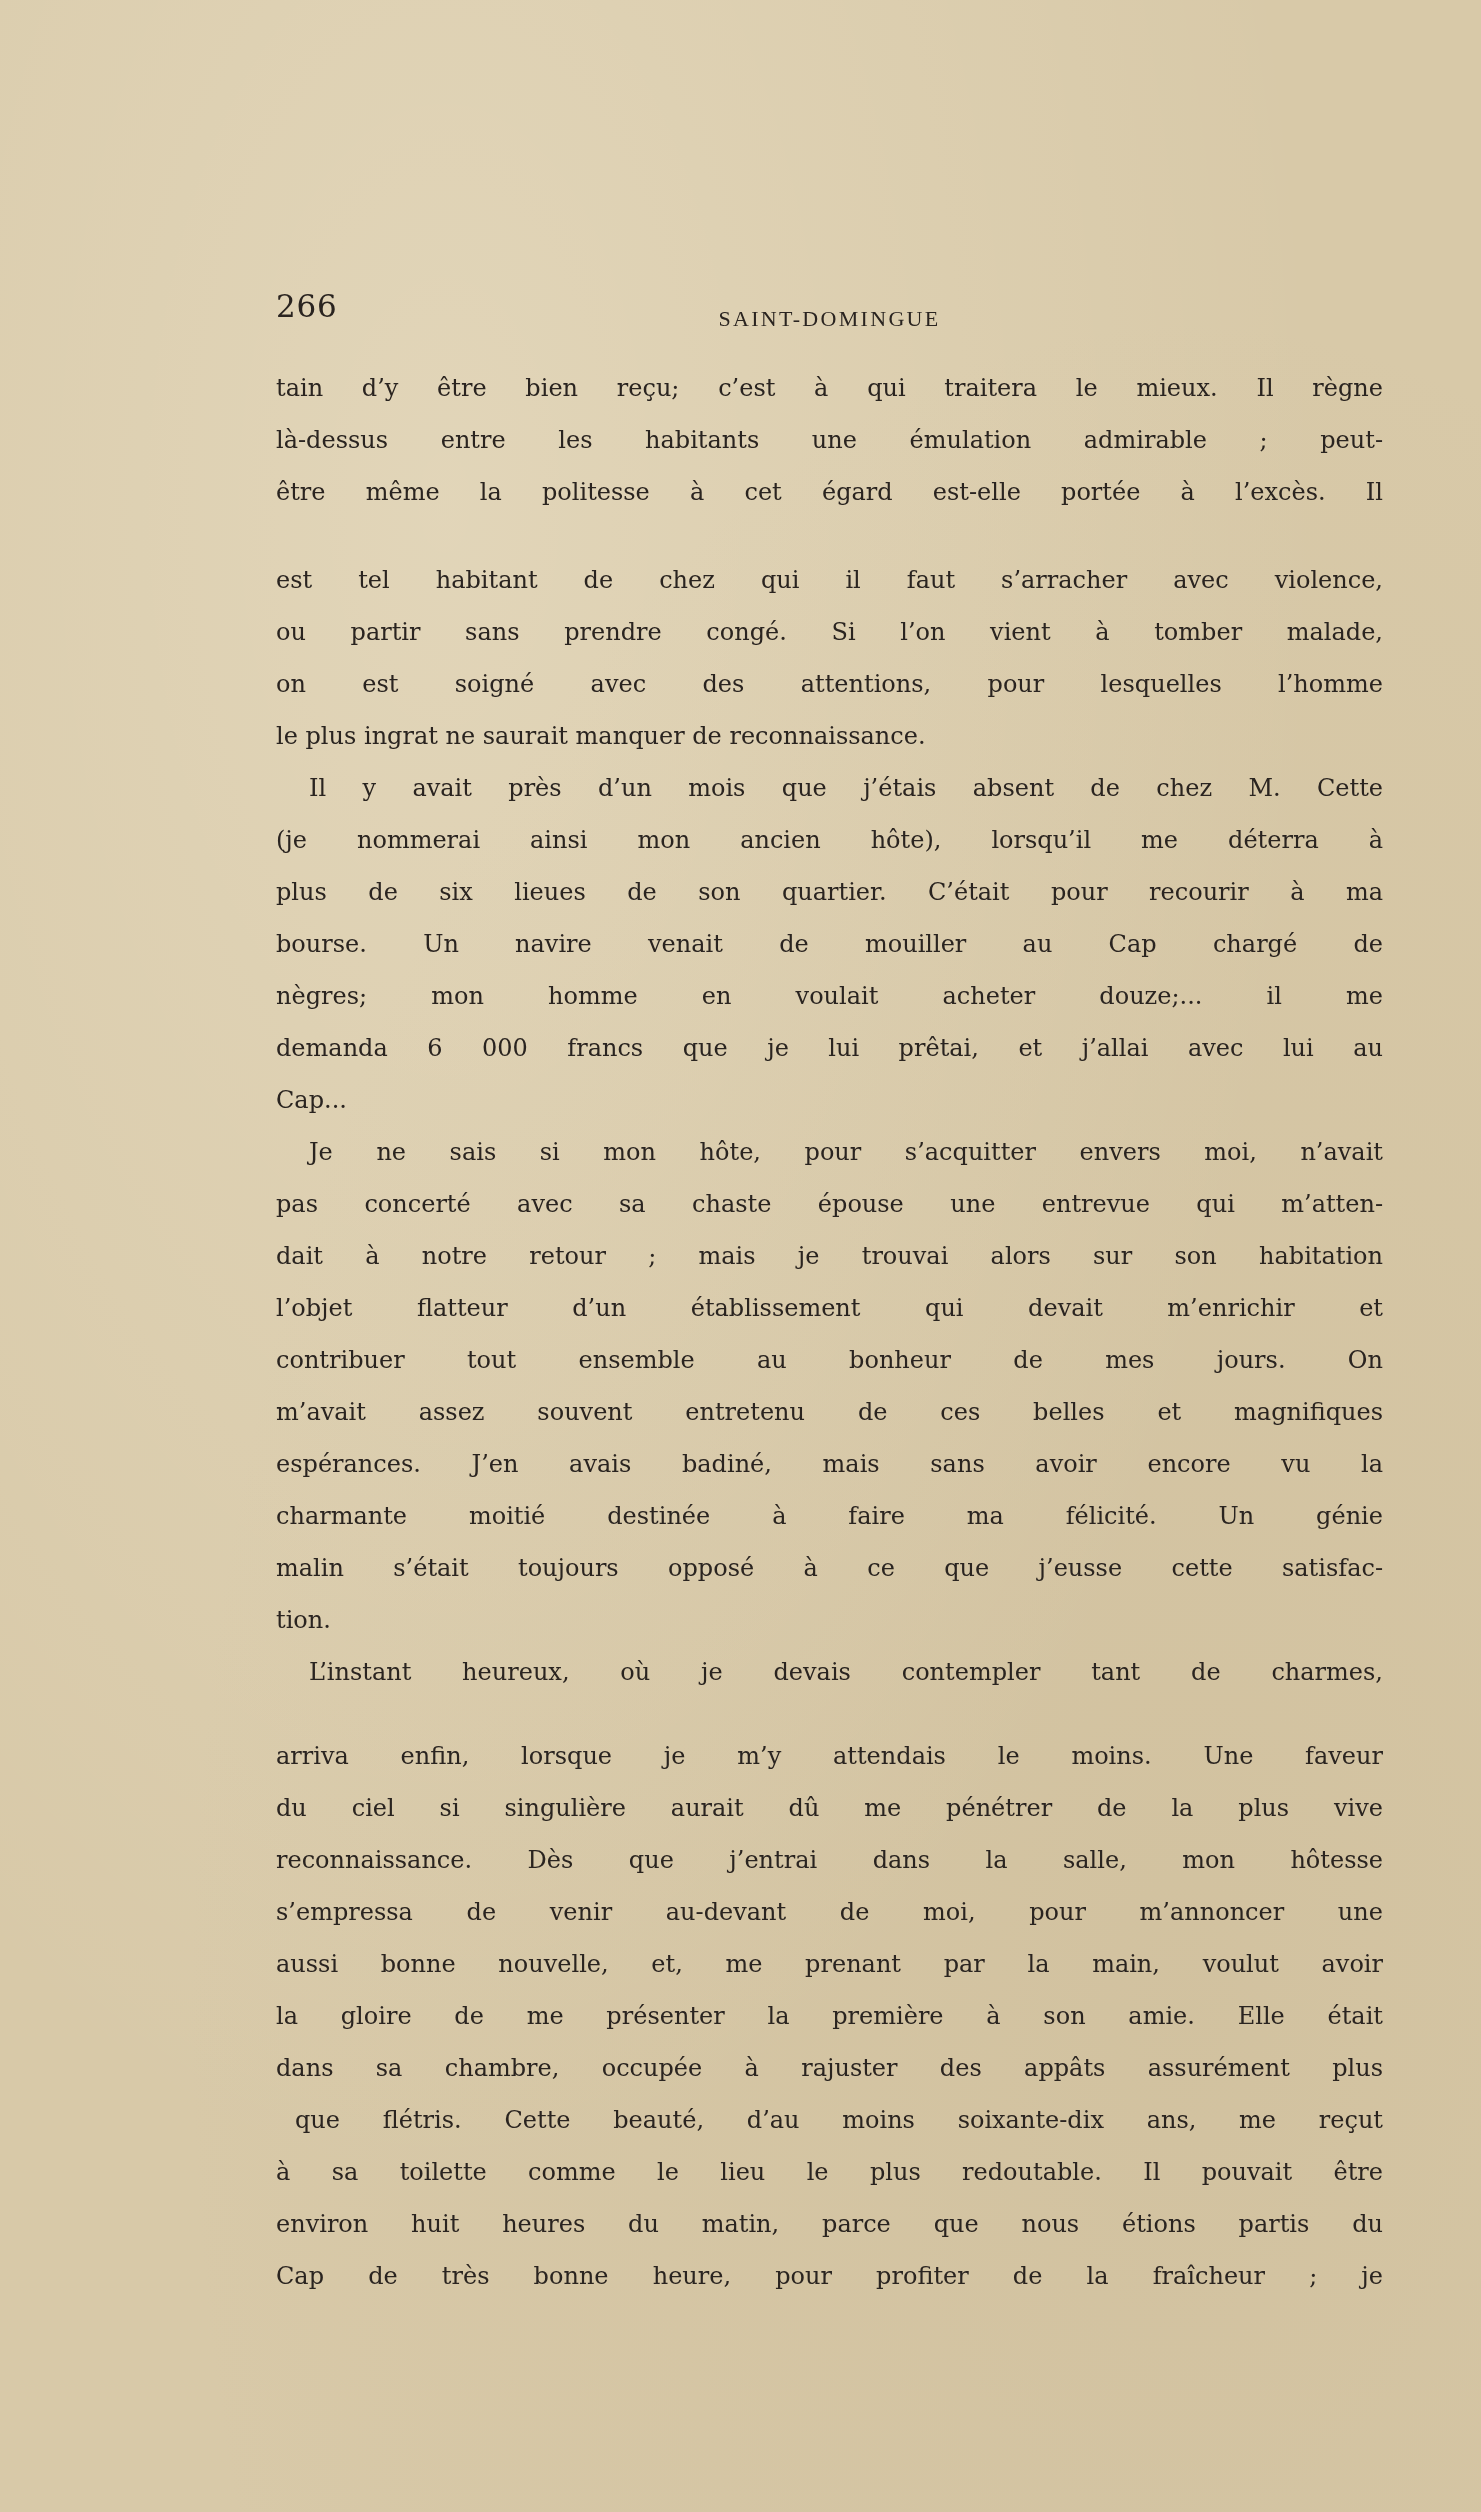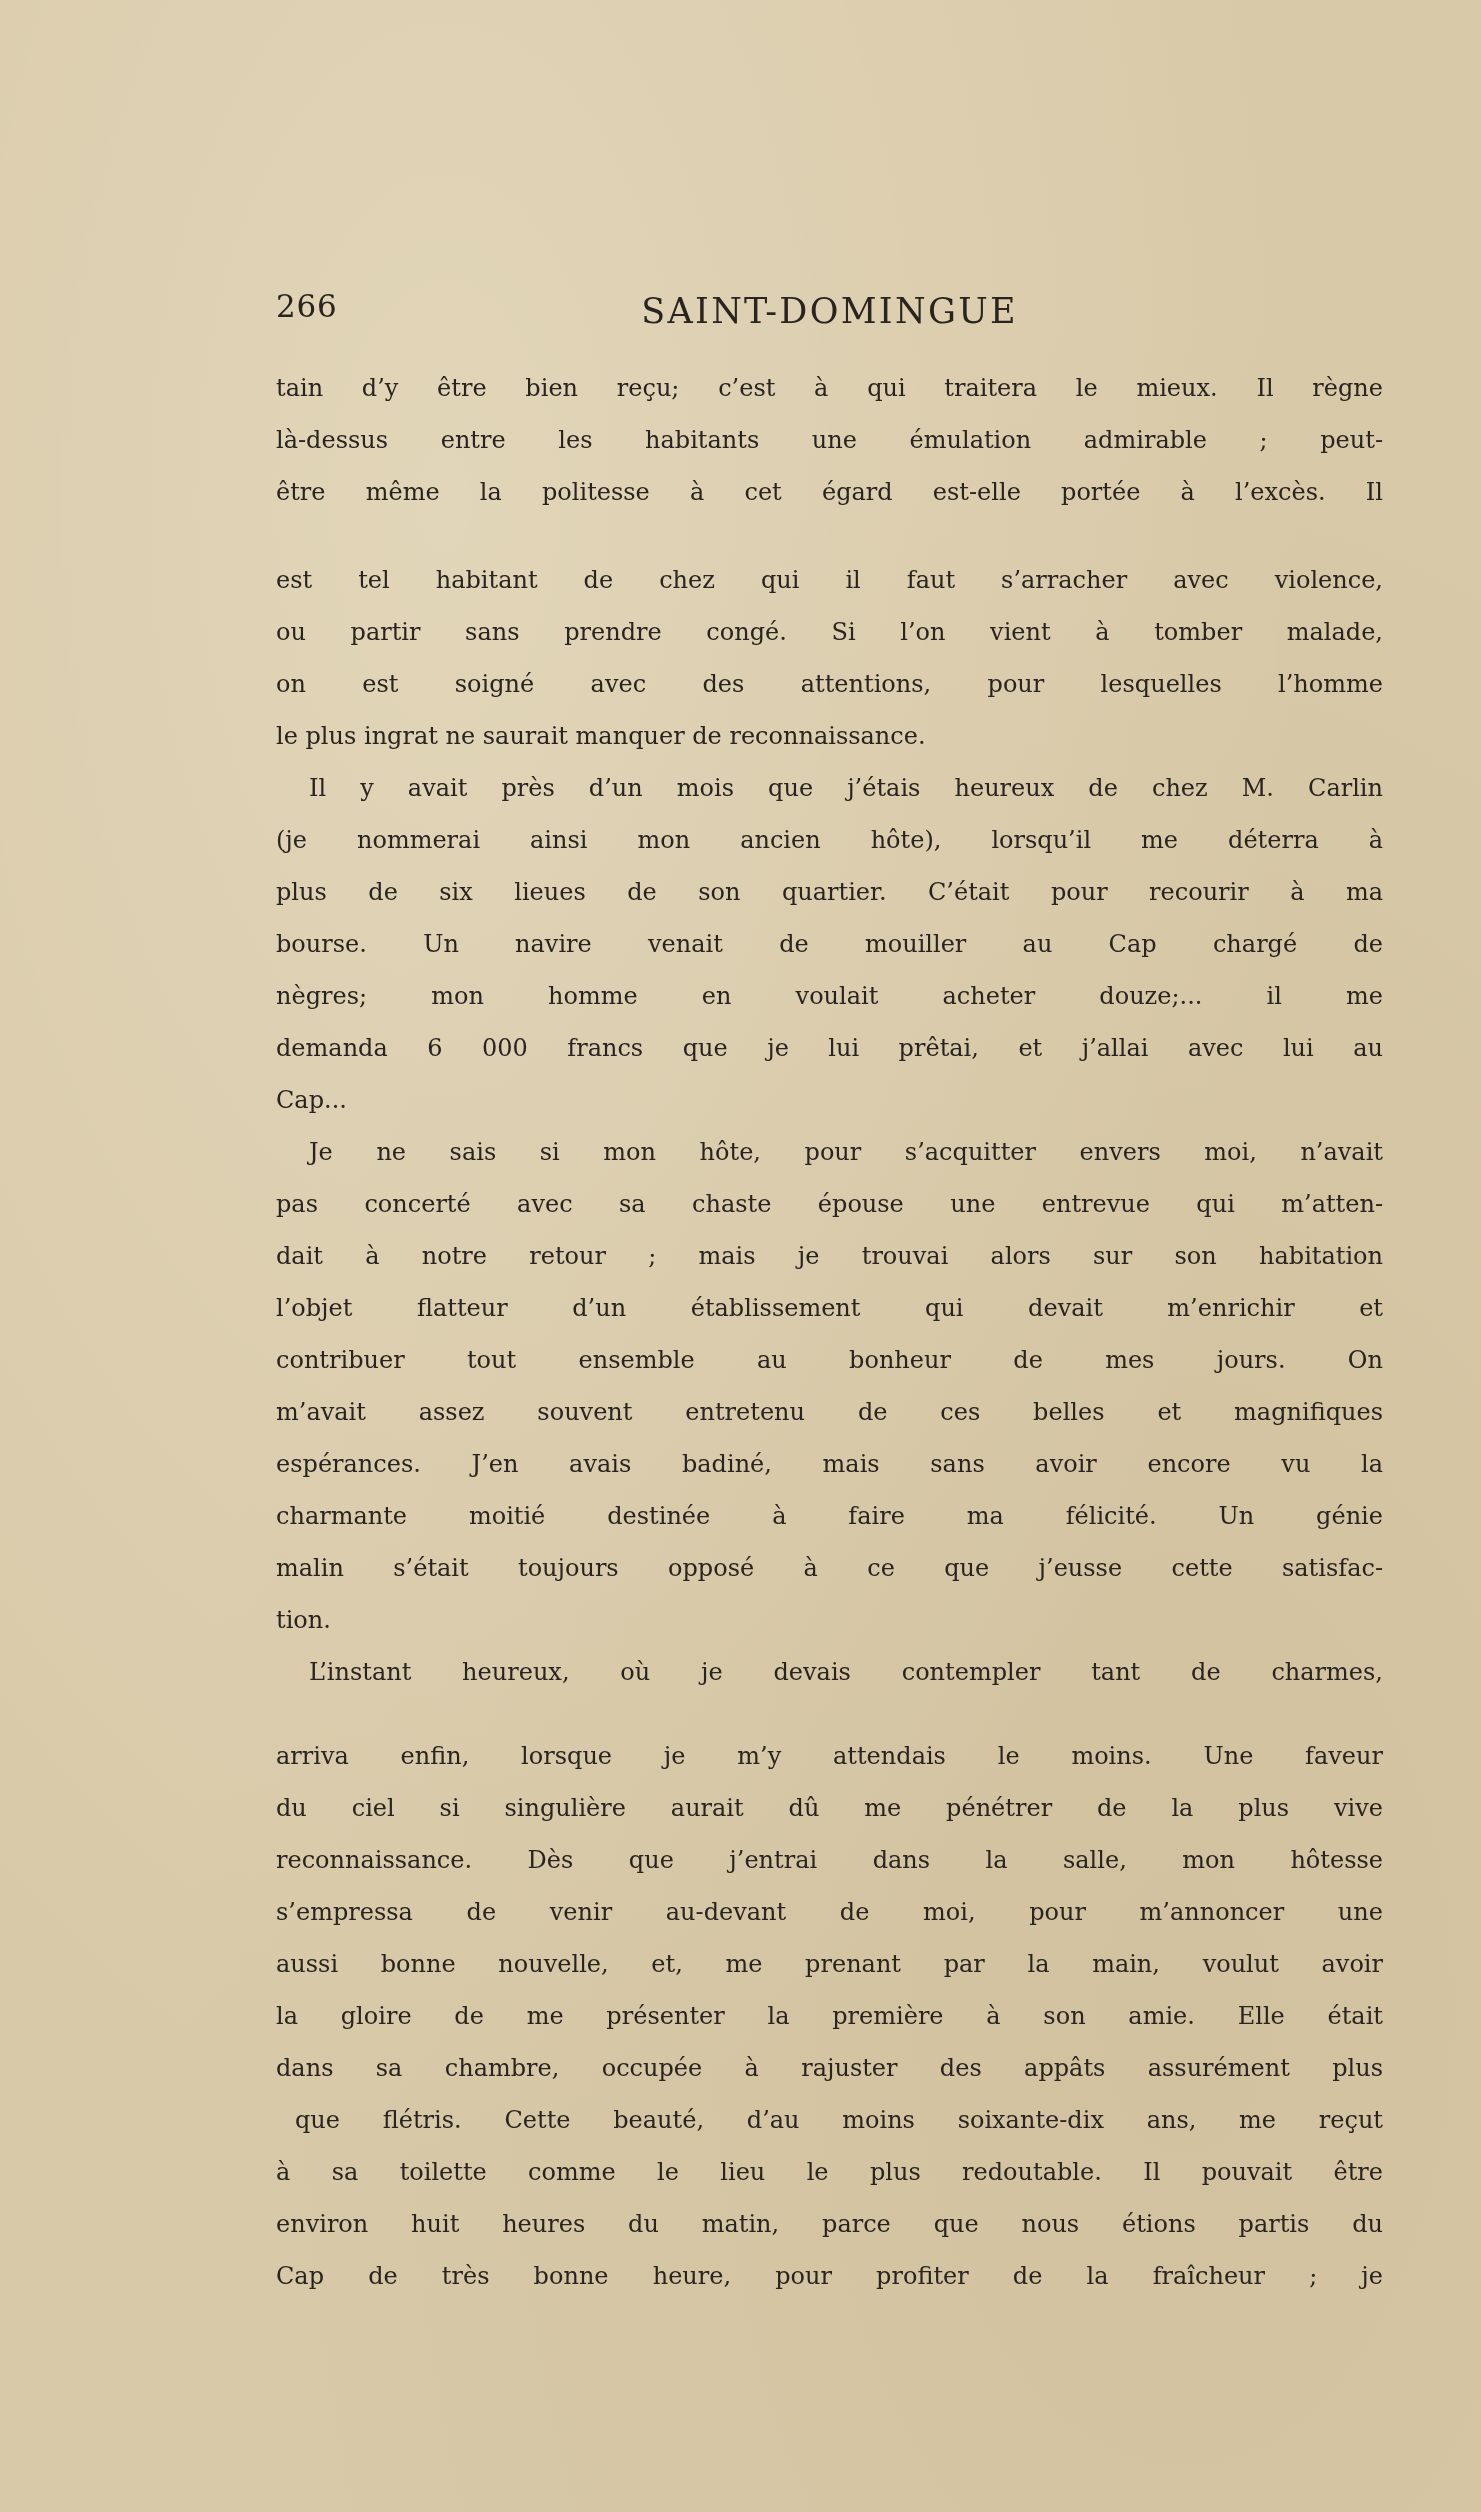--- a/index.html
+++ b/index.html
@@ -32,24 +32,25 @@
     position: absolute;
     left: 0;
     top: 7.8px;
     font-size: 31px;
     letter-spacing: 0.8px;
   }
   .running-title {
     position: absolute;
     left: 0;
     right: 0;
-    top: 11px;
+    top: 26px;
     text-align: center;
-    font-size: 35px;
+    font-size: 22px;
     letter-spacing: 2.3px;
+    font-family: Liberation Serif, serif;
   }
   .body-text {
     margin-top: 35px;
   }
   .line {
     display: block;
     height: 52px;
     line-height: 52px;
     font-size: 24px;
     text-align: justify;
@@ -74,21 +75,21 @@
     <span class="running-title">SAINT-DOMINGUE</span>
   </div>
   <div class="body-text" id="body-text">
       <span class="line" style="white-space: normal; display: block; width: auto;">tain d’y être bien reçu; c’est à qui traitera le mieux. Il règne</span>
       <span class="line" style="white-space: normal; display: block; width: auto;">là-dessus entre les habitants une émulation admirable ; peut-</span>
       <span class="line" style="white-space: normal; display: block; width: auto;">être même la politesse à cet égard est-elle portée à l’excès. Il</span>
       <span class="line" style="white-space: normal; display: block; width: auto; margin-top: 36px;">est tel habitant de chez qui il faut s’arracher avec violence,</span>
       <span class="line" style="white-space: normal; display: block; width: auto;">ou partir sans prendre congé. Si l’on vient à tomber malade,</span>
       <span class="line" style="white-space: normal; display: block; width: auto;">on est soigné avec des attentions, pour lesquelles l’homme</span>
       <span class="line last" style="white-space: normal; display: block; width: auto;">le plus ingrat ne saurait manquer de reconnaissance.</span>
-      <span class="line indent" style="white-space: normal; display: block; width: auto;">Il y avait près d’un mois que j’étais heureux de chez M. Carlin</span>
+      <span class="line indent" style="white-space: normal; display: block; width: auto;">Il y avait près d’un mois que j’étais absent de chez M. Cette</span>
       <span class="line" style="white-space: normal; display: block; width: auto;">(je nommerai ainsi mon ancien hôte), lorsqu’il me déterra à</span>
       <span class="line" style="white-space: normal; display: block; width: auto;">plus de six lieues de son quartier. C’était pour recourir à ma</span>
       <span class="line" style="white-space: normal; display: block; width: auto;">bourse. Un navire venait de mouiller au Cap chargé de</span>
       <span class="line" style="white-space: normal; display: block; width: auto;">nègres; mon homme en voulait acheter douze;... il me</span>
       <span class="line" style="white-space: normal; display: block; width: auto;">demanda 6 000 francs que je lui prêtai, et j’allai avec lui au</span>
       <span class="line last" style="white-space: normal; display: block; width: auto;">Cap...</span>
       <span class="line indent" style="white-space: normal; display: block; width: auto;">Je ne sais si mon hôte, pour s’acquitter envers moi, n’avait</span>
       <span class="line" style="white-space: normal; display: block; width: auto;">pas concerté avec sa chaste épouse une entrevue qui m’atten-</span>
       <span class="line" style="white-space: normal; display: block; width: auto;">dait à notre retour ; mais je trouvai alors sur son habitation</span>
       <span class="line" style="white-space: normal; display: block; width: auto;">l’objet flatteur d’un établissement qui devait m’enrichir et</span>

